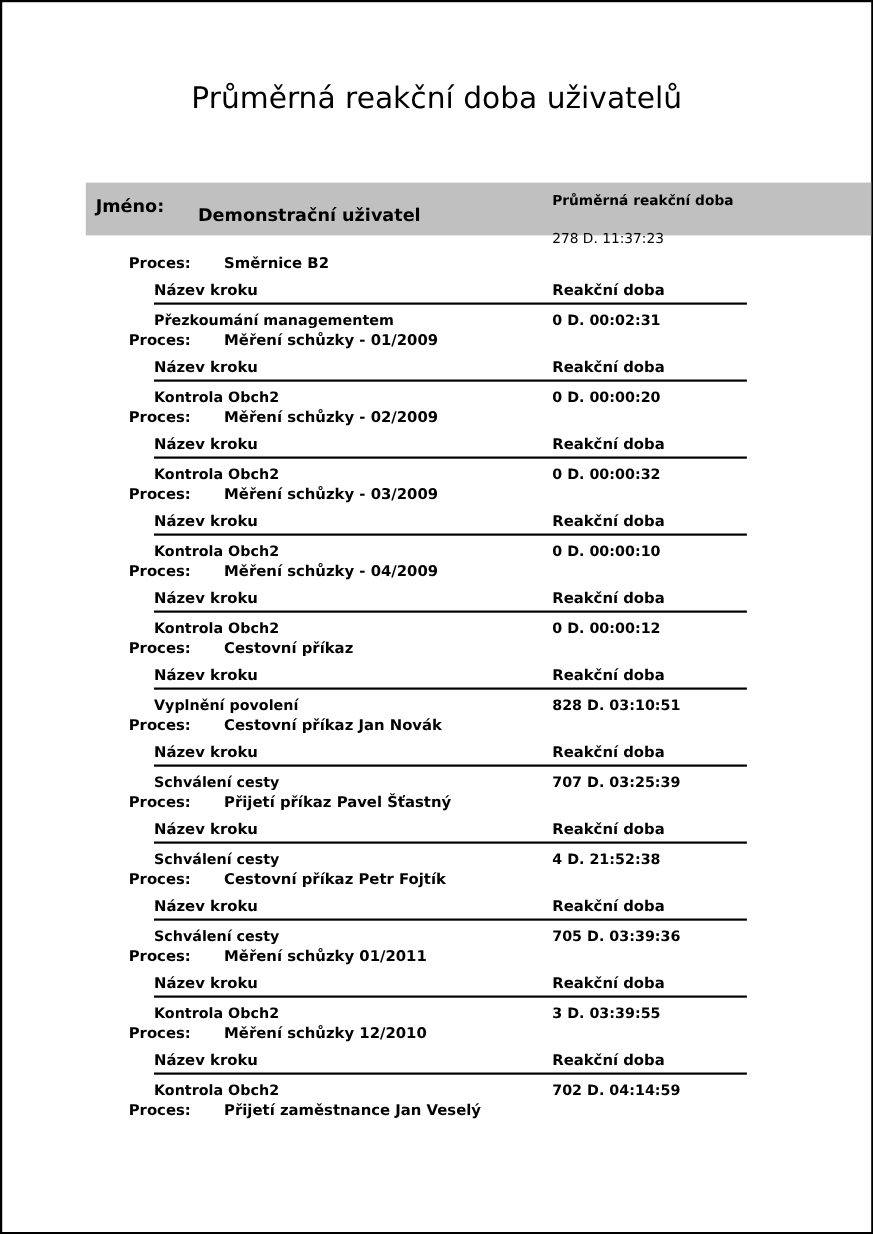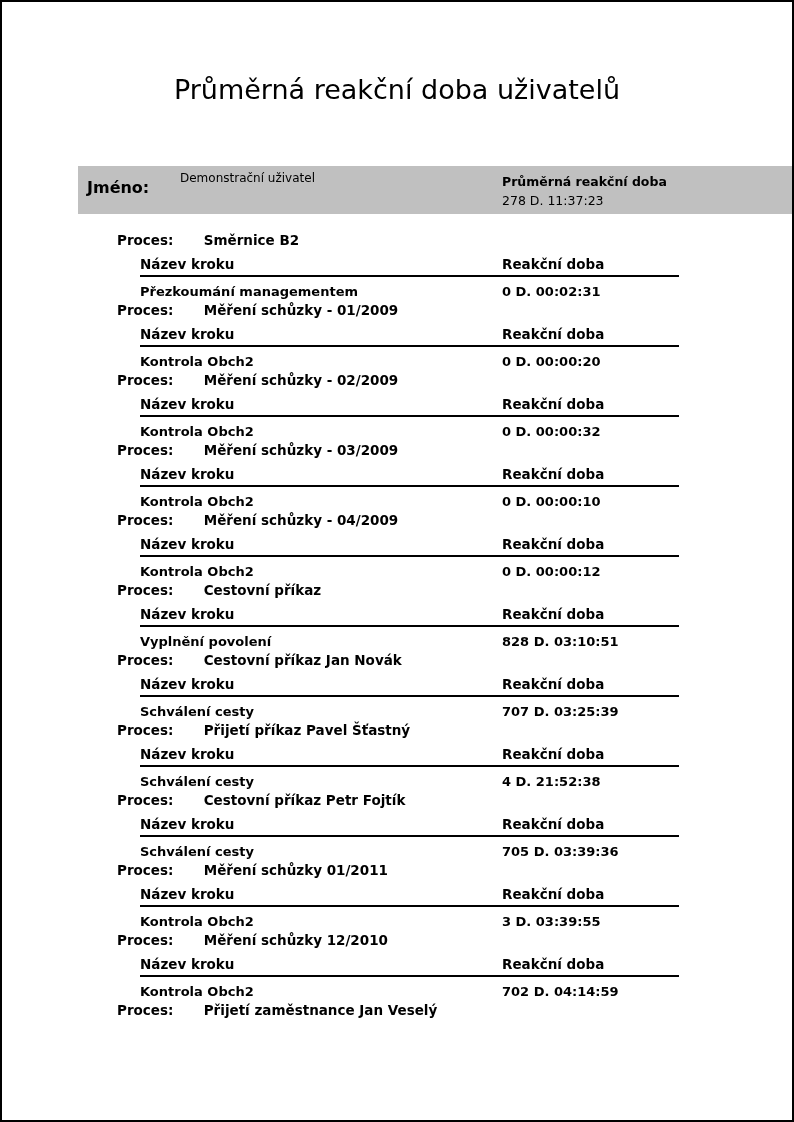--- a/index.html
+++ b/index.html
@@ -25,29 +25,29 @@
   .band {
     position:absolute; top:164px; left:76px;
     width:758px; height:48px;
     background:#c0c0c0;
   }
   .band-name-label {
     position:absolute; left:9px; top:12px;
     font-size:16px; font-weight:bold;
   }
   .band-name-value {
-    position:absolute; left:102px; top:5px;
-    font-size:12px; font-weight:normal;
+    position:absolute; left:102px; top:20px;
+    font-size:16px; font-weight:bold;
   }
   .band-avg {
     position:absolute; left:424px; top:6px;
     font-size:12.5px; line-height:19px;
   }
   .band-avg .avg-label { font-weight:bold; display:block; }
-  .band-avg .avg-value { font-weight:normal; display:block; }
+  .band-avg .avg-value { font-weight:normal; display:block;margin-top:16px; }
   .sections {
     position:absolute; top:230px; left:0; width:794px;
   }
   .section { position:relative; height:70px; }
   .process-line {
     position:absolute; top:0; left:115px;
     font-size:13.5px; font-weight:bold; line-height:16px;
     white-space:nowrap;
   }
   .process-label { display:inline-block; width:82px; }

